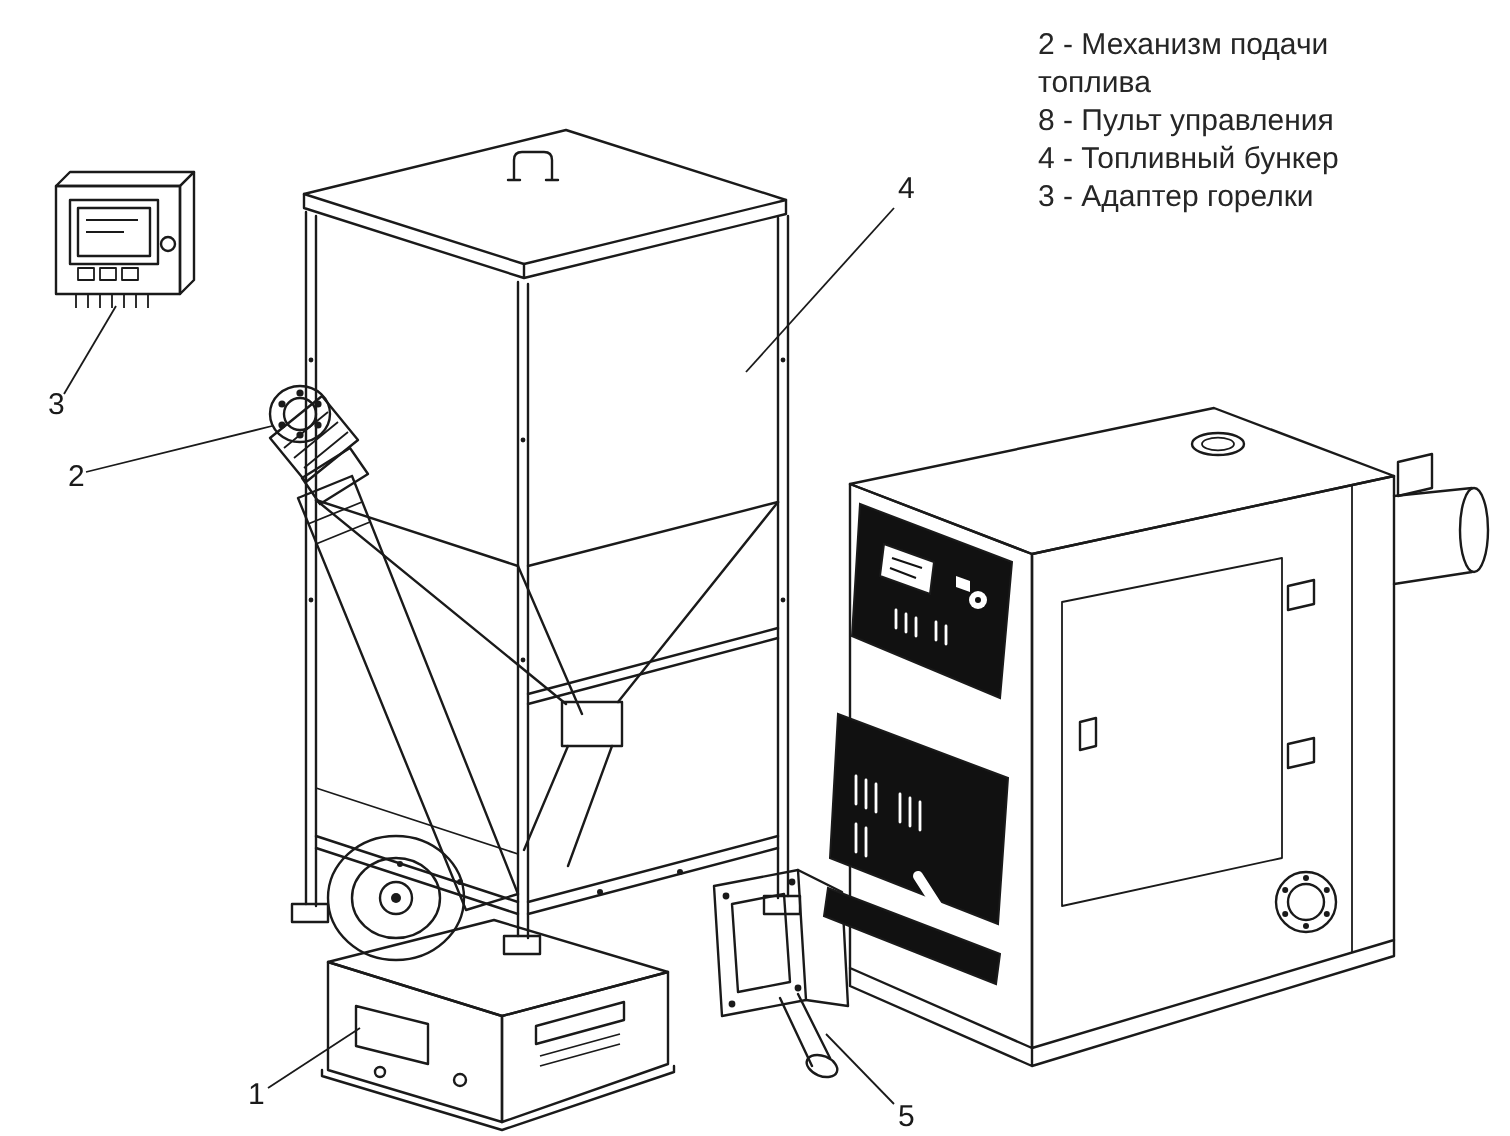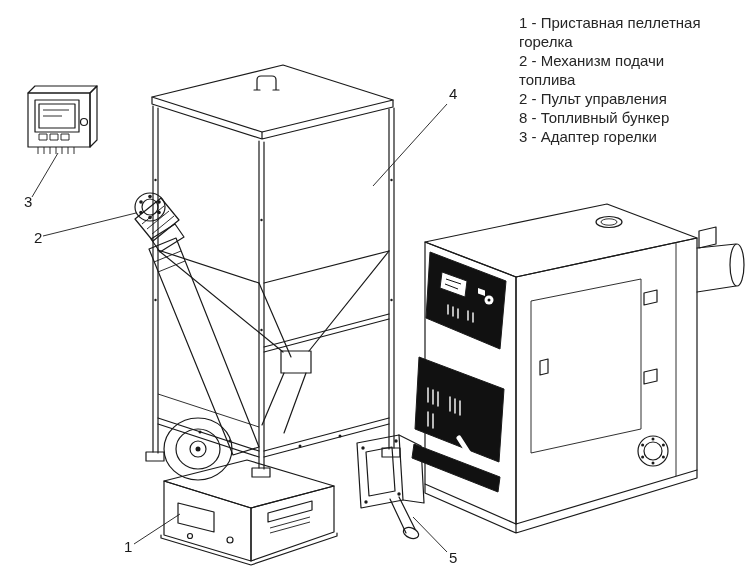--- a/index.html
+++ b/index.html
@@ -176,20 +176,19 @@
 
       <path class="thin" d="M134,544 L180,514"></path>
       <text class="callout" x="124" y="552">1</text>
 
       <path class="thin" d="M447,552 L413,517"></path>
       <text class="callout" x="449" y="563">5</text>
     </g>
   </svg>
 
   <div class="legend">
-    <div class="legend-item">1 - Приставная пеллетная горелка</div>
     <div class="legend-item">2 - Механизм подачи топлива</div>
-    <div class="legend-item">2 - Пульт управления</div>
-    <div class="legend-item">8 - Топливный бункер</div>
+    <div class="legend-item">8 - Пульт управления</div>
+    <div class="legend-item">4 - Топливный бункер</div>
     <div class="legend-item">3 - Адаптер горелки</div>
   </div>
 
 </div>
 
 </body></html>

